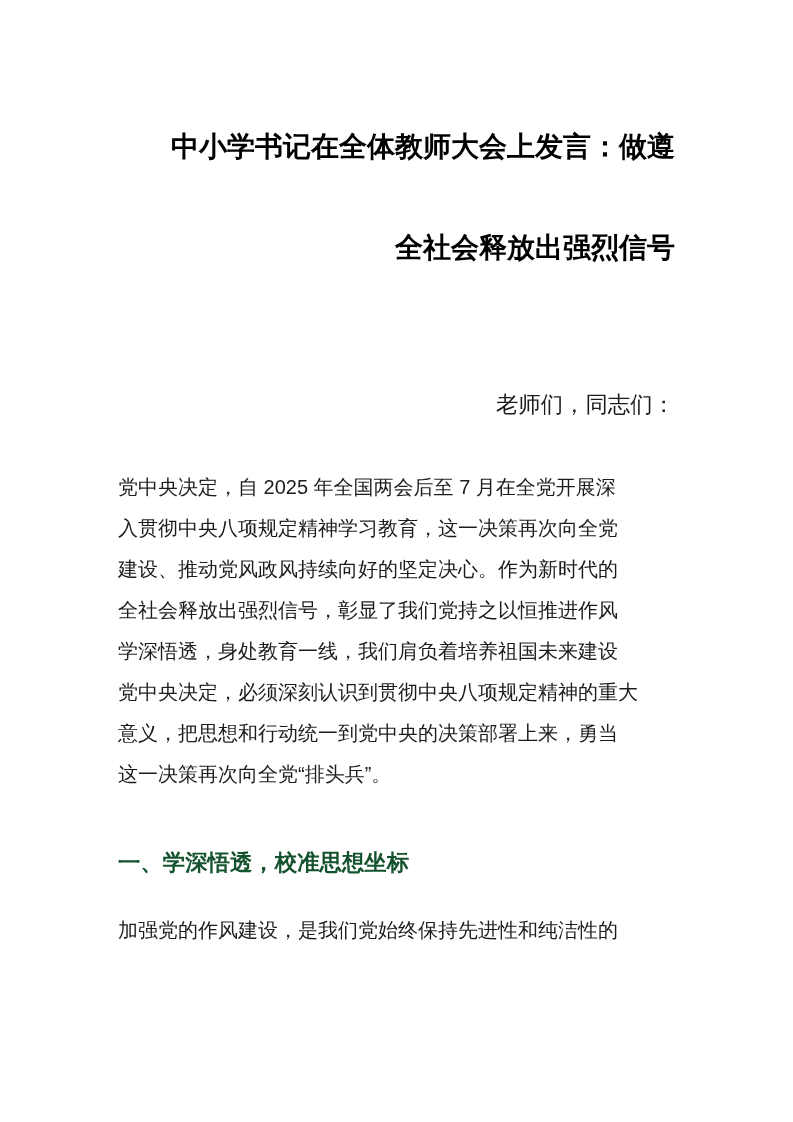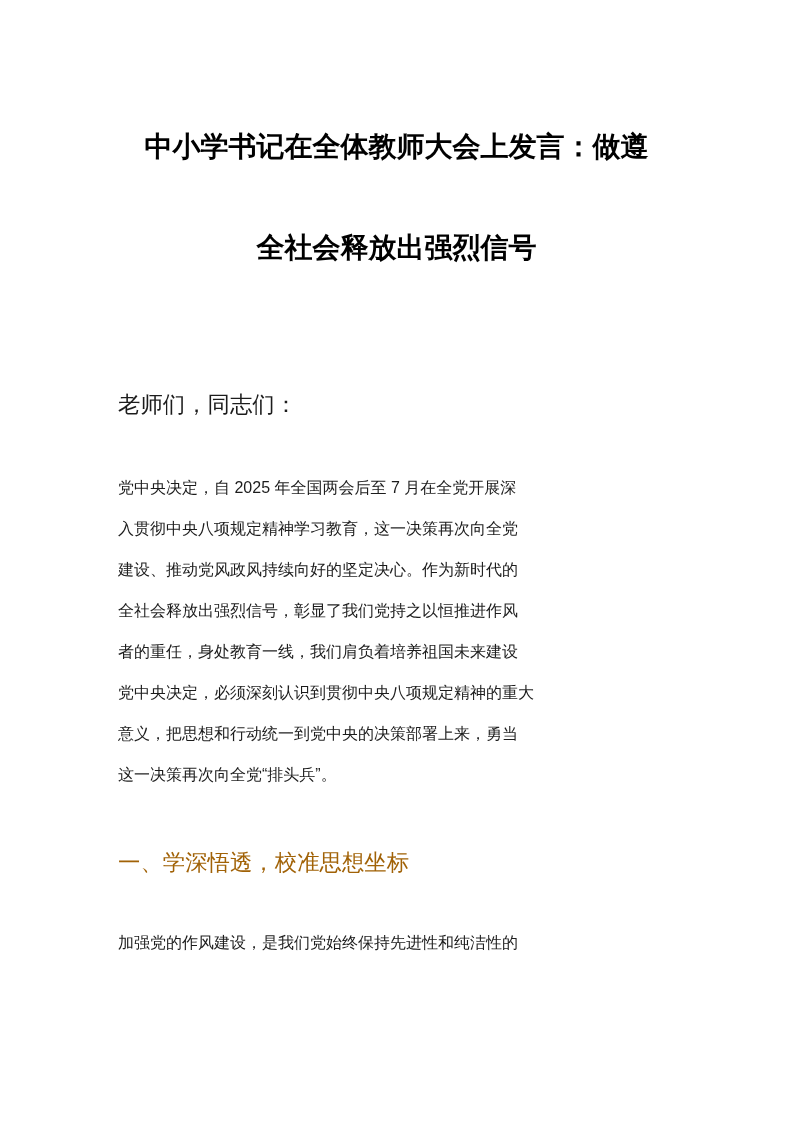--- a/index.html
+++ b/index.html
@@ -19,57 +19,58 @@
   .content {
     padding: 0 118px;
   }
   .doc-title {
     margin: 96px 0 0 0;
     padding: 0;
     height: 202px;
     font-size: 28px;
     font-weight: 700;
     line-height: 101px;
-    text-align: center;
+    text-align: right;
     color: #000000;
   }
   .tline {
     white-space: nowrap;
   }
   .salutation {
     margin: 86px 0 0 0;
     padding: 0;
     font-size: 22.4px;
     line-height: 41px;
     white-space: nowrap;
+    text-align: right;
   }
   .para {
     margin: 0;
     padding: 0;
-    font-size: 16px;
+    font-size: 20px;
     line-height: 41px;
     text-align: justify;
   }
   .para-first {
     margin-top: 42px;
   }
   .para-second {
-    margin-top: 39px;
+    margin-top: 27px;
   }
   .bline {
     white-space: nowrap;
     overflow: hidden;
   }
   .heading {
     margin: 47px 0 0 0;
     padding: 0;
     font-size: 22.4px;
-    font-weight: 400;
+    font-weight: 700;
     line-height: 41px;
-    color: #a16207;
+    color: #14532d;
     white-space: nowrap;
   }
 </style>
 </head>
 <body>
 
 <div class="page">
   <div class="content">
 
     <h1 class="doc-title">
@@ -77,21 +78,21 @@
       <div class="tline">全社会释放出强烈信号</div>
     </h1>
 
     <p class="salutation">老师们，同志们：</p>
 
     <div class="para para-first">
       <div class="bline">党中央决定，自 2025 年全国两会后至 7 月在全党开展深</div>
       <div class="bline">入贯彻中央八项规定精神学习教育，这一决策再次向全党</div>
       <div class="bline">建设、推动党风政风持续向好的坚定决心。作为新时代的</div>
       <div class="bline">全社会释放出强烈信号，彰显了我们党持之以恒推进作风</div>
-      <div class="bline">者的重任，身处教育一线，我们肩负着培养祖国未来建设</div>
+      <div class="bline">学深悟透，身处教育一线，我们肩负着培养祖国未来建设</div>
       <div class="bline">党中央决定，必须深刻认识到贯彻中央八项规定精神的重大</div>
       <div class="bline">意义，把思想和行动统一到党中央的决策部署上来，勇当</div>
       <div class="bline">这一决策再次向全党“排头兵”。</div>
     </div>
 
     <h2 class="heading">一、学深悟透，校准思想坐标</h2>
 
     <div class="para para-second">
       <div class="bline">加强党的作风建设，是我们党始终保持先进性和纯洁性的</div>
     </div>

